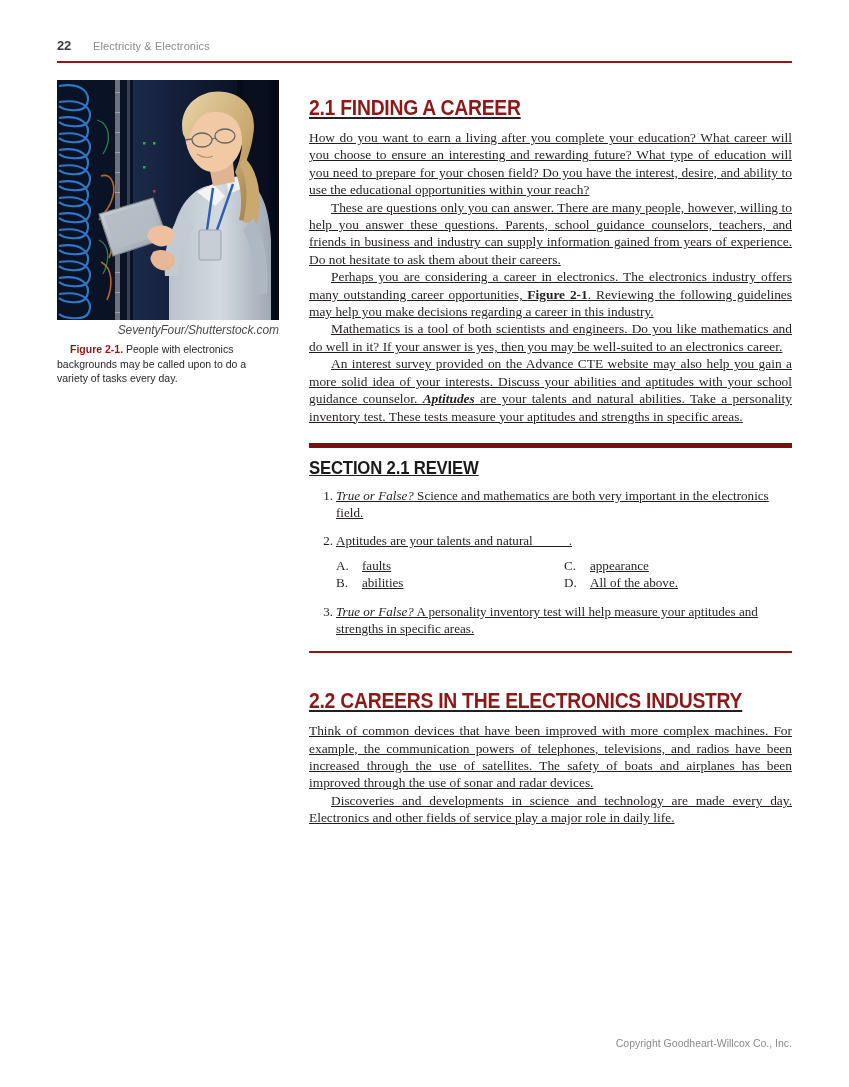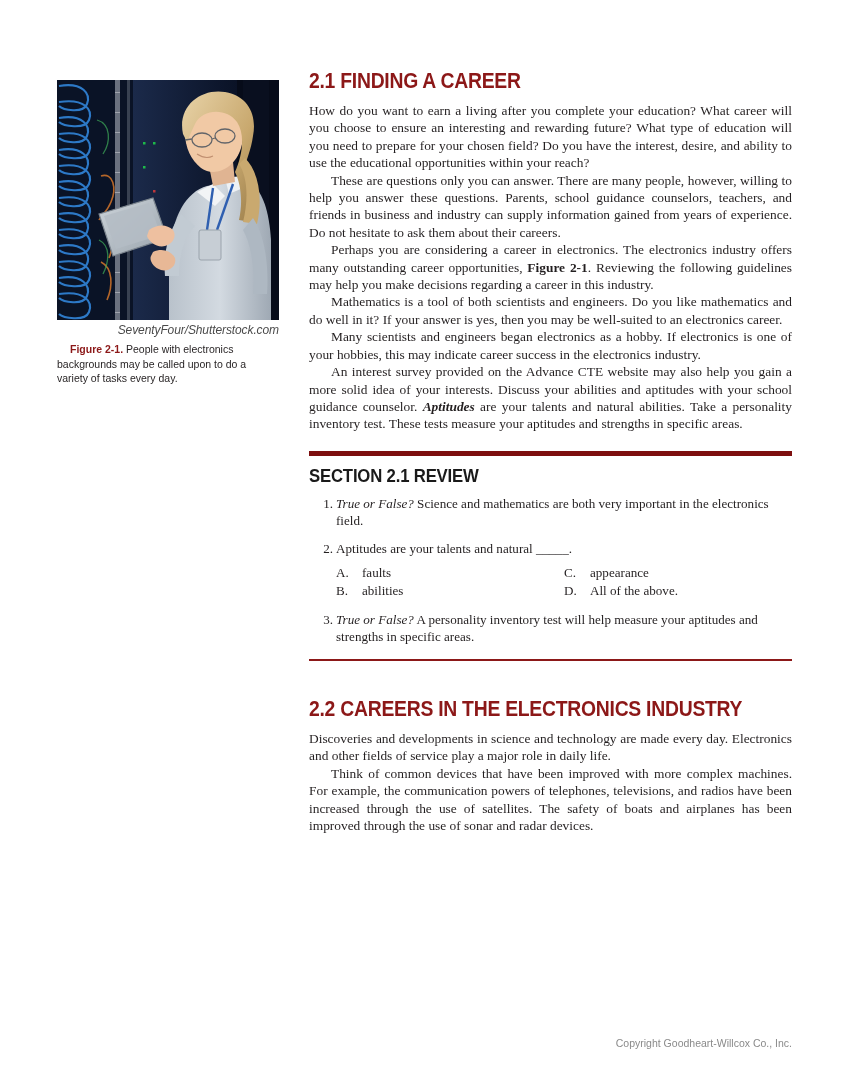--- a/index.html
+++ b/index.html
@@ -62,22 +62,23 @@
   
   .col-left {
     position: absolute;
     left: 57px;
     top: 80px;
     width: 222px;
   }
   .col-right {
     position: absolute;
     left: 309px;
-    top: 69px;
+    top: 96px;
     width: 483px;
+    text-decoration: underline;
   }
 
   
   .figure-photo {
     width: 222px;
     height: 240px;
     position: relative;
     overflow: hidden;
     background: #0b1630;
   }
@@ -214,20 +215,25 @@
   }
 
   
   .photo-svg { display: block; width: 222px; height: 240px; }
 </style>
 </head>
 <body>
 
 <div class="page">
 
+  <div class="running-head">
+    <span class="page-number">22</span>
+    <span class="head-title">Electricity &amp; Electronics</span>
+    <div class="head-rule"></div>
+  </div>
 
   <div class="col-left">
     <div class="figure-photo">
       <svg class="photo-svg" viewBox="0 0 222 240" preserveAspectRatio="none">
         <defs>
           <linearGradient id="bgdark" x1="0" y1="0" x2="1" y2="1">
             <stop offset="0%" stop-color="#0d1b3e"></stop>
             <stop offset="45%" stop-color="#12224d"></stop>
             <stop offset="100%" stop-color="#070d22"></stop>
           </linearGradient>
@@ -369,21 +375,20 @@
   </div>
 
   <div class="col-right">
 
     <h1 class="section-heading">2.1 FINDING A CAREER</h1>
 
     <p class="body">How do you want to earn a living after you complete your education? What career will you choose to ensure an interesting and rewarding future? What type of education will you need to prepare for your chosen field? Do you have the interest, desire, and ability to use the educational opportunities within your reach?</p>
     <p class="body">These are questions only you can answer. There are many people, however, willing to help you answer these questions. Parents, school guidance counselors, teachers, and friends in business and industry can supply information gained from years of experience. Do not hesitate to ask them about their careers.</p>
     <p class="body"><span>Perhaps you are considering a career in electronics. The electronics industry offers many outstanding career opportunities, </span><b>Figure 2-1</b><span>. Reviewing the following guidelines may help you make decisions regarding a career in this industry.</span></p>
     <p class="body">Mathematics is a tool of both scientists and engineers. Do you like mathematics and do well in it? If your answer is yes, then you may be well-suited to an electronics career.</p>
-    <p class="body">Many scientists and engineers began electronics as a hobby. If electronics is one of your hobbies, this may indicate career success in the electronics industry.</p>
     <p class="body"><span>An interest survey provided on the Advance CTE website may also help you gain a more solid idea of your interests. Discuss your abilities and aptitudes with your school guidance counselor. </span><span class="bi">Aptitudes</span><span> are your talents and natural abilities. Take a personality inventory test. These tests measure your aptitudes and strengths in specific areas.</span></p>
 
     <div class="rule-thick"></div>
     <h2 class="review-heading">SECTION 2.1 REVIEW</h2>
 
     <ol class="questions">
       <li>
         <span class="qnum">1.</span><i>True or False?</i><span> Science and mathematics are both very important in the electronics field.</span>
       </li>
       <li>
@@ -400,20 +405,20 @@
         </div>
       </li>
       <li>
         <span class="qnum">3.</span><i>True or False?</i><span> A personality inventory test will help measure your aptitudes and strengths in specific areas.</span>
       </li>
     </ol>
 
     <div class="rule-thin"></div>
 
     <h1 class="section-heading" style="margin-top:36px;">2.2 CAREERS IN THE ELECTRONICS INDUSTRY</h1>
+    <p class="body">Think of common devices that have been improved with more complex machines. For example, the communication powers of telephones, televisions, and radios have been increased through the use of satellites. The safety of boats and airplanes has been improved through the use of sonar and radar devices.</p>
     <p class="body">Discoveries and developments in science and technology are made every day. Electronics and other fields of service play a major role in daily life.</p>
-    <p class="body">Think of common devices that have been improved with more complex machines. For example, the communication powers of telephones, televisions, and radios have been increased through the use of satellites. The safety of boats and airplanes has been improved through the use of sonar and radar devices.</p>
 
   </div>
 
   <div class="footer">Copyright Goodheart-Willcox Co., Inc.</div>
 
 </div>
 
 </body></html>

